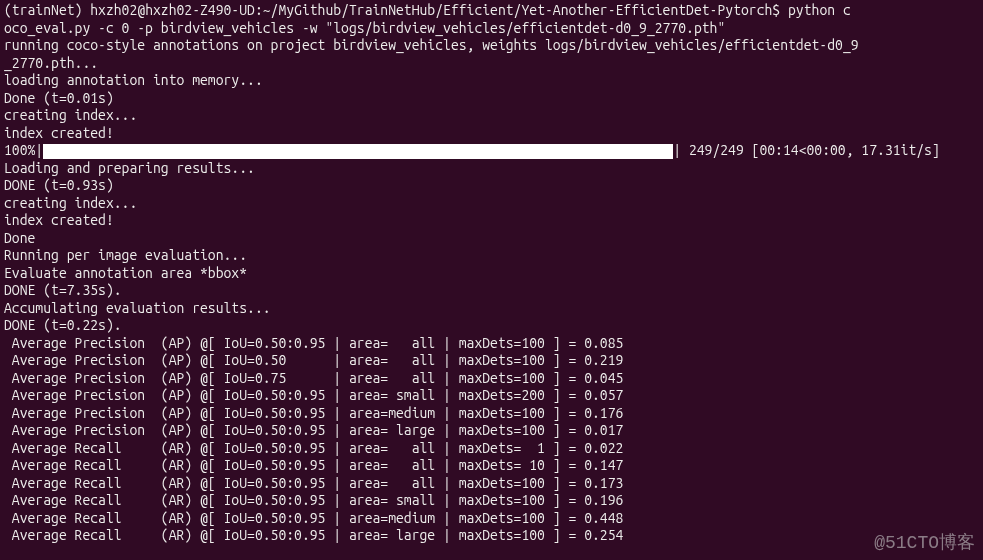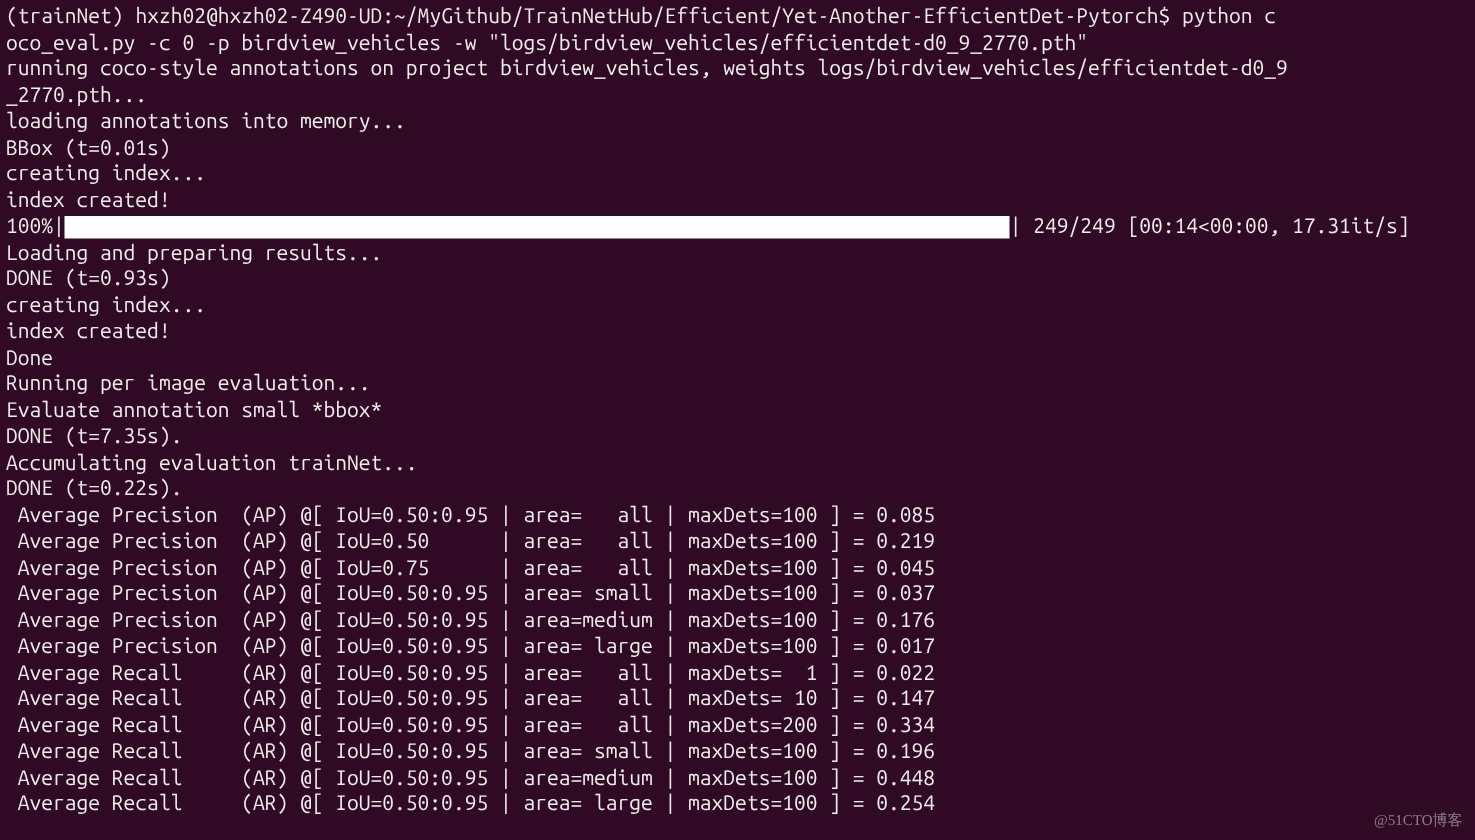--- a/index.html
+++ b/index.html
@@ -32,52 +32,52 @@
       display: inline-block;
       height: 15px;
       width: 630px;
       vertical-align: middle;
     }
     .watermark {
       position: absolute;
       bottom: 6px;
       right: 8px;
       color: rgba(200, 200, 200, 0.6);
-      font-size: 10px;
-      font-family: Liberation Serif, serif;
+      font-size: 18px;
+      font-family: Liberation Mono, monospace;
     }
   </style>
 </head>
 <body>
 
 <div class="terminal-line"><span class="prompt-env">(trainNet) </span><span>hxzh02@hxzh02-Z490-UD</span><span>:~/MyGithub/TrainNetHub/Efficient/Yet-Another-EfficientDet-Pytorch$ </span><span>python c</span></div>
 <div class="terminal-line"><span>oco_eval.py -c 0 -p birdview_vehicles -w "logs/birdview_vehicles/efficientdet-d0_9_2770.pth"</span></div>
 <div class="terminal-line">running coco-style annotations on project birdview_vehicles, weights logs/birdview_vehicles/efficientdet-d0_9</div>
 <div class="terminal-line">_2770.pth...</div>
-<div class="terminal-line">loading annotations into memory...</div>
-<div class="terminal-line">BBox (t=0.01s)</div>
+<div class="terminal-line">loading annotation into memory...</div>
+<div class="terminal-line">Done (t=0.01s)</div>
 <div class="terminal-line">creating index...</div>
 <div class="terminal-line">index created!</div>
 <div class="terminal-line"><span>100%|</span><span class="progress-bar"></span><span>| 249/249 [00:14&lt;00:00, 17.31it/s]</span></div>
 <div class="terminal-line">Loading and preparing results...</div>
 <div class="terminal-line">DONE (t=0.93s)</div>
 <div class="terminal-line">creating index...</div>
 <div class="terminal-line">index created!</div>
 <div class="terminal-line">Done</div>
 <div class="terminal-line">Running per image evaluation...</div>
-<div class="terminal-line">Evaluate annotation small *bbox*</div>
+<div class="terminal-line">Evaluate annotation area *bbox*</div>
 <div class="terminal-line">DONE (t=7.35s).</div>
-<div class="terminal-line">Accumulating evaluation trainNet...</div>
+<div class="terminal-line">Accumulating evaluation results...</div>
 <div class="terminal-line">DONE (t=0.22s).</div>
 <div class="terminal-line"> Average Precision  (AP) @[ IoU=0.50:0.95 | area=   all | maxDets=100 ] = 0.085</div>
 <div class="terminal-line"> Average Precision  (AP) @[ IoU=0.50      | area=   all | maxDets=100 ] = 0.219</div>
 <div class="terminal-line"> Average Precision  (AP) @[ IoU=0.75      | area=   all | maxDets=100 ] = 0.045</div>
-<div class="terminal-line"> Average Precision  (AP) @[ IoU=0.50:0.95 | area= small | maxDets=100 ] = 0.037</div>
+<div class="terminal-line"> Average Precision  (AP) @[ IoU=0.50:0.95 | area= small | maxDets=200 ] = 0.057</div>
 <div class="terminal-line"> Average Precision  (AP) @[ IoU=0.50:0.95 | area=medium | maxDets=100 ] = 0.176</div>
 <div class="terminal-line"> Average Precision  (AP) @[ IoU=0.50:0.95 | area= large | maxDets=100 ] = 0.017</div>
 <div class="terminal-line"> Average Recall     (AR) @[ IoU=0.50:0.95 | area=   all | maxDets=  1 ] = 0.022</div>
 <div class="terminal-line"> Average Recall     (AR) @[ IoU=0.50:0.95 | area=   all | maxDets= 10 ] = 0.147</div>
-<div class="terminal-line"> Average Recall     (AR) @[ IoU=0.50:0.95 | area=   all | maxDets=200 ] = 0.334</div>
+<div class="terminal-line"> Average Recall     (AR) @[ IoU=0.50:0.95 | area=   all | maxDets=100 ] = 0.173</div>
 <div class="terminal-line"> Average Recall     (AR) @[ IoU=0.50:0.95 | area= small | maxDets=100 ] = 0.196</div>
 <div class="terminal-line"> Average Recall     (AR) @[ IoU=0.50:0.95 | area=medium | maxDets=100 ] = 0.448</div>
 <div class="terminal-line"> Average Recall     (AR) @[ IoU=0.50:0.95 | area= large | maxDets=100 ] = 0.254</div>
 
 <div class="watermark">@51CTO博客</div>
 
 </body></html>

